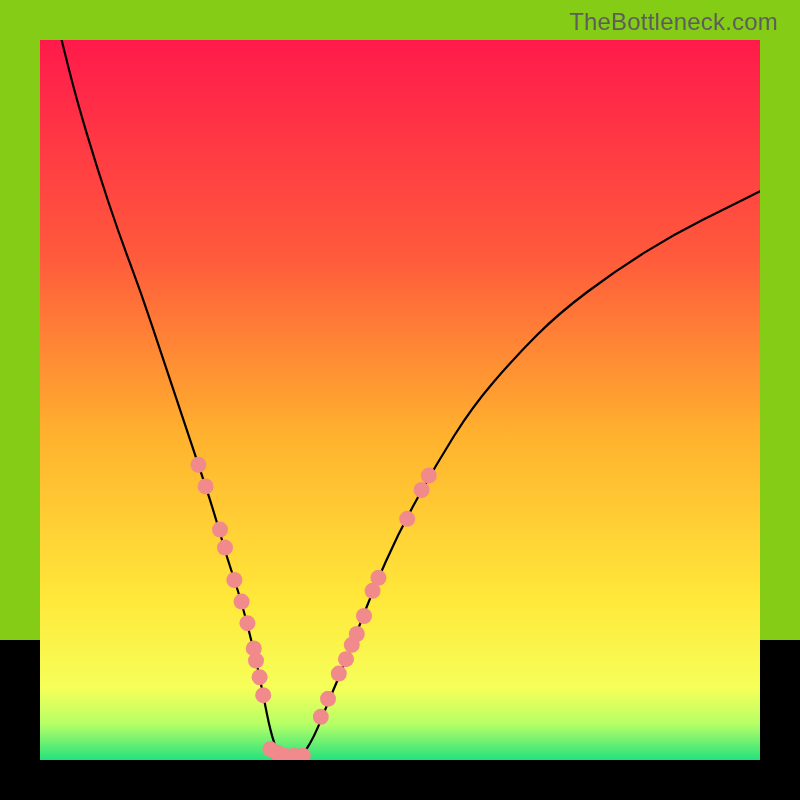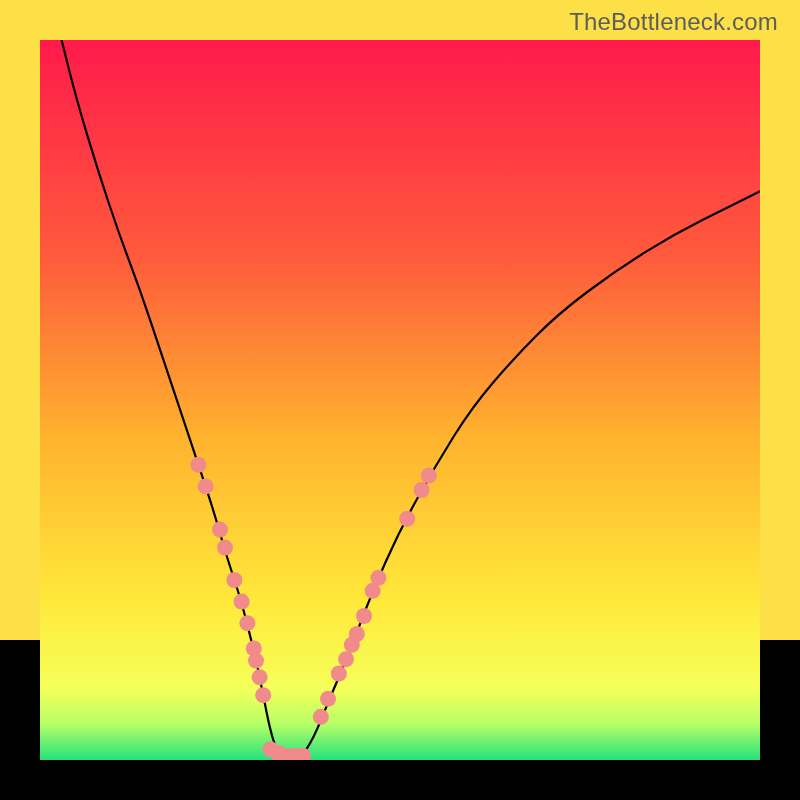--- a/index.html
+++ b/index.html
@@ -3,21 +3,21 @@
 <meta charset="utf-8">
 <style>
   * { margin: 0; padding: 0; box-sizing: border-box; }
   html, body { width: 800px; height: 800px; overflow: hidden; }
   body { background: #000; font-family: Arial, Helvetica, sans-serif; }
 
   .stage {
     position: relative;
     width: 800px;
     height: 640px;
-    background: #fde047;
+    background: #84cc16;
     padding-left: 8px;
   }
 
   .plot-area {
     position: absolute;
     left: 40px;
     top: 40px;
     width: 720px;
     height: 720px;
     overflow: hidden;

